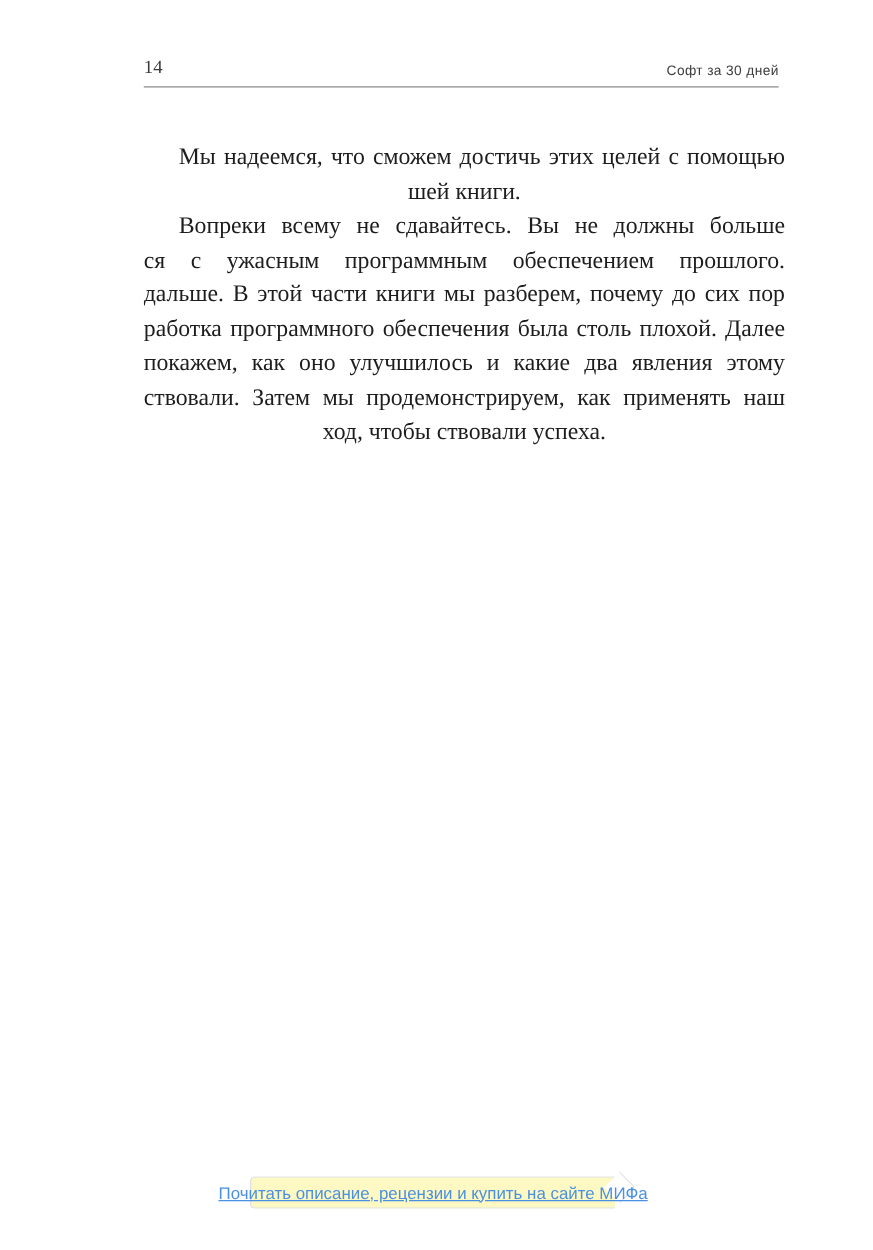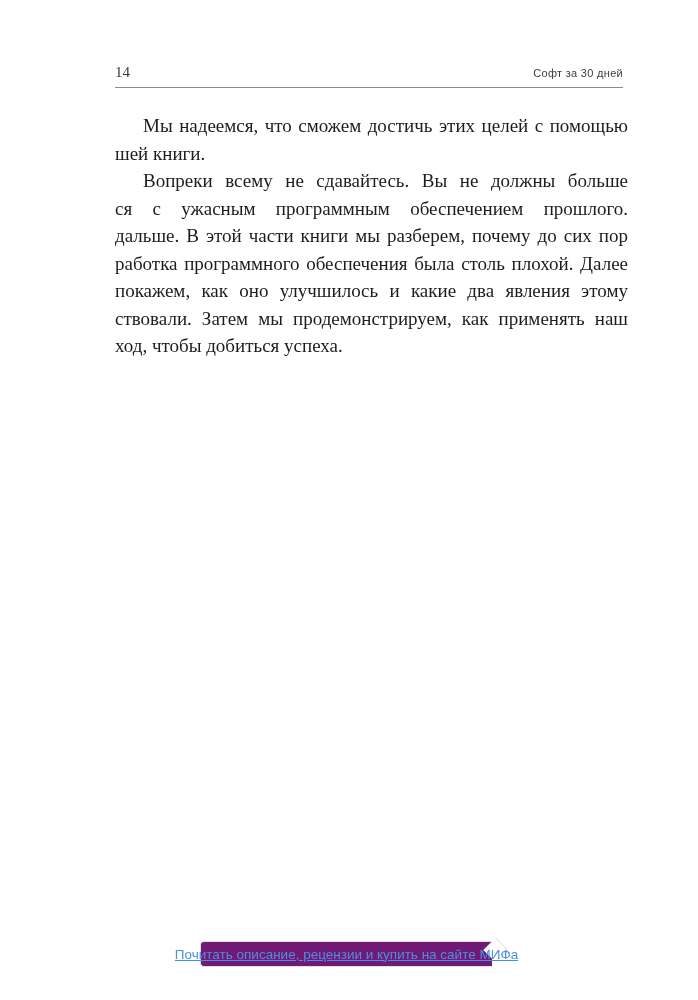--- a/index.html
+++ b/index.html
@@ -13,24 +13,23 @@
   }
 
   
   .page-header {
     position: absolute;
     left: 115px;
     top: 46px;
     width: 508px;
     display: flex;
     justify-content: space-between;
-    align-items: center;
+    align-items: flex-end;
     padding-bottom: 6px;
     border-bottom: 1px solid #8c8c8c;
-    margin-top: 18px;
   }
   .page-num {
     font-family: "Liberation Serif", "DejaVu Serif", serif;
     font-size: 15px;
     color: #3a3a3a;
   }
   .running-title {
     font-family: "Liberation Sans", "DejaVu Sans", sans-serif;
     font-size: 11px;
     letter-spacing: 0.3px;
@@ -44,39 +43,39 @@
     top: 112px;
     width: 513px;
     font-size: 19px;
     line-height: 27.5px;
     color: #1d1d1d;
   }
   .line {
     display: block;
     height: 27.5px;
     overflow: hidden;
-    text-align: left;
+    text-align: center;
   }
   .line.just {
     text-align: justify;
     text-align-last: justify;
   }
   .line.indent {
     text-indent: 28px;
   }
 
   
   .buy-banner {
     position: absolute;
     left: 200px;
     top: 941px;
     width: 292px;
     height: 26px;
     box-sizing: border-box;
-    background: #701a75;
+    background: #fef9c3;
     border: 1px solid #dce0e4;
     border-right: none;
     border-radius: 4px 0 0 4px;
     display: flex;
     align-items: center;
     justify-content: center;
     text-decoration: none;
     cursor: pointer;
   }
   .banner-arrow {
@@ -114,21 +113,21 @@
 
   <main class="page-body">
     <div class="line just indent">Мы надеемся, что сможем достичь этих целей с помощью на-</div>
     <div class="line">шей книги.</div>
     <div class="line just indent">Вопреки всему не сдавайтесь. Вы не должны больше мирить-</div>
     <div class="line just">ся с ужасным программным обеспечением прошлого. Двигайтесь</div>
     <div class="line just">дальше. В этой части книги мы разберем, почему до сих пор раз-</div>
     <div class="line just">работка программного обеспечения была столь плохой. Далее мы</div>
     <div class="line just">покажем, как оно улучшилось и какие два явления этому способ-</div>
     <div class="line just">ствовали. Затем мы продемонстрируем, как применять наш под-</div>
-    <div class="line">ход, чтобы добиться успеха.</div>
+    <div class="line">ход, чтобы ствовали успеха.</div>
   </main>
 
   <a class="buy-banner">
     <span class="banner-arrow"></span>
     <span class="banner-label">Почитать описание, рецензии и купить на сайте МИФа</span>
   </a>
 
 </div>
 
 </body></html>

